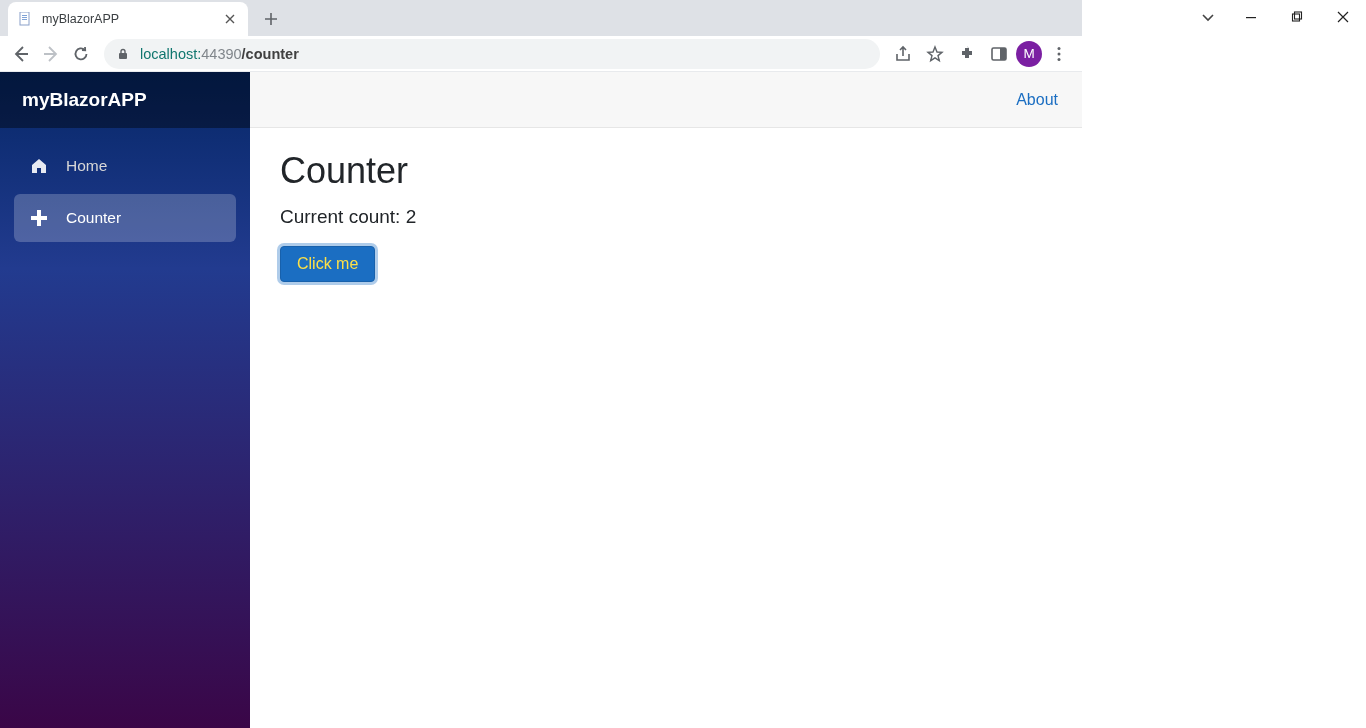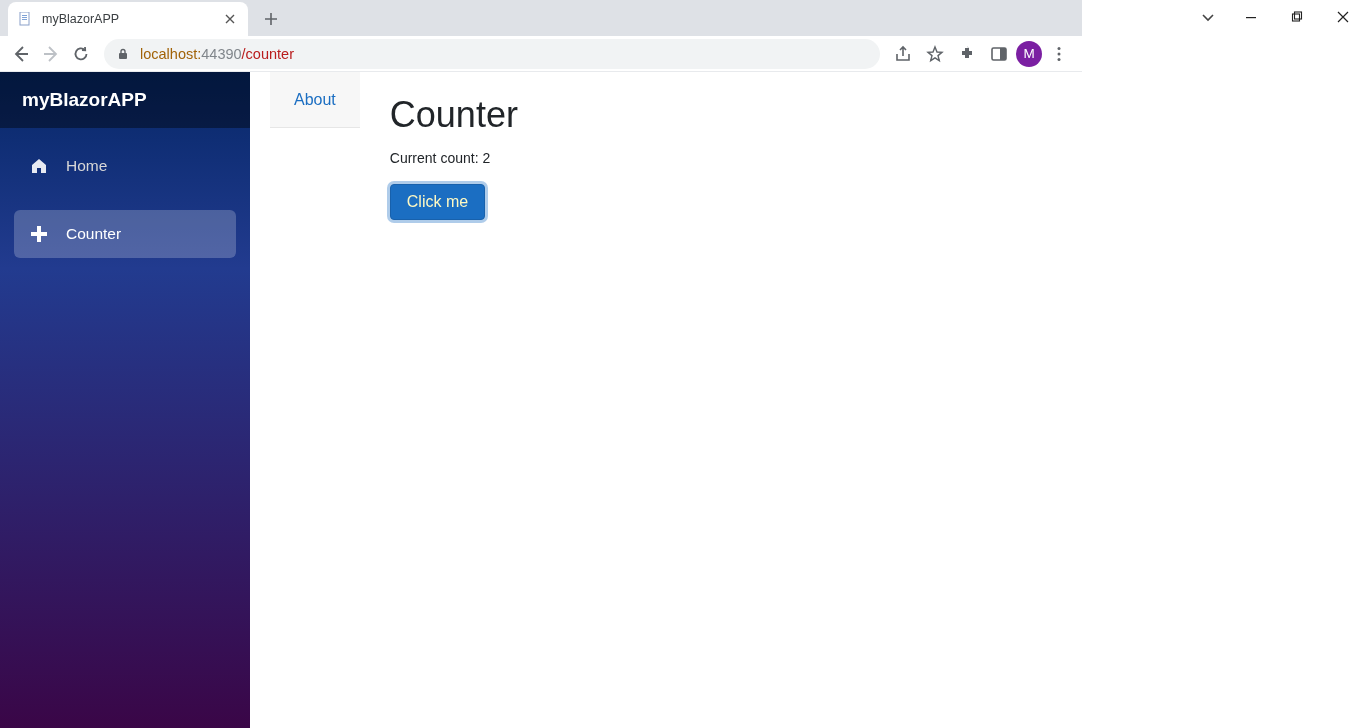--- a/index.html
+++ b/index.html
@@ -24,23 +24,23 @@
   .window-controls .chev { width:40px; }
 
   .toolbar { height:36px; background:#fff; display:flex; align-items:center; padding:0 6px; border-bottom:1px solid #e8eaed; }
   .tb-btn { width:30px; height:30px; display:flex; align-items:center; justify-content:center; color:#5f6368; border-radius:50%; }
   .tb-btn.disabled { color:#bdc1c6; }
   .omnibox {
     flex:1; height:30px; background:#f1f3f4; border-radius:15px; margin:0 8px;
     display:flex; align-items:center; padding:0 12px; font-size:14.5px; color:#202124;
   }
   .omnibox .secure { margin-right:10px; color:#5f6368; display:flex; align-items:center; }
-  .omnibox .url .host { color:#a16207; }
+  .omnibox .url .host { color:#0f766e; }
   .omnibox .url .port { color:#80868b;margin-top:36px; }
-  .omnibox .url .path { color:#b91c1c; }
+  .omnibox .url .path { color:#404040;font-weight:bold; }
   .right-icons { display:flex; align-items:center; gap:2px; padding-right:2px; }
   .right-icons .tb-btn { color:#5f6368; }
   .avatar {
     width:26px; height:26px; border-radius:50%; background:#7b1fa2; color:#fff;
     display:flex; align-items:center; justify-content:center; font-size:13.5px;
   }
 
   
   .viewport { flex:1; display:flex; overflow:hidden; background:#fff; }
 
@@ -48,41 +48,41 @@
   .sidebar {
     width:250px; flex:0 0 250px;
     background:linear-gradient(180deg,#052767 0%, #223b8f 30%, #3a0647 100%);
     display:flex; flex-direction:column; color:#fff;
   }
   .brand-row {
     height:56px; background:rgba(0,0,0,0.4);
     display:flex; align-items:center; padding:0 22px;
     font-size:19px; font-weight:600;
   }
-  .nav { padding:14px 14px; display:flex; flex-direction:column; gap:20px; }
+  .nav { padding:14px 14px; display:flex; flex-direction:column; gap:4px; }
   .nav-item {
     height:48px; border-radius:6px; display:flex; align-items:center;
     padding:0 14px; color:#d7d7d7; font-size:15.5px; cursor:pointer;
   }
   .nav-item.active { background:rgba(255,255,255,0.22); color:#fff; }
   .nav-item .ico { width:22px; height:22px; margin-right:16px; display:flex; align-items:center; justify-content:center; }
 
   
-  .main { flex:1; display:flex; flex-direction:row; min-width:0;padding-left:20px; }
+  .main { flex:1; display:flex; flex-direction:column; min-width:0; }
   .top-row {
     height:56px; background:#f7f7f7; border-bottom:1px solid #e6e6e6;
     display:flex; align-items:center; justify-content:flex-end;
     padding:0 24px;
   }
   .about-link { color:#1b6ec2; font-size:16px; text-decoration:none; }
   .content { padding:22px 30px; color:#212529; }
   .content h1 { font-size:36px; margin:0 0 14px 0; font-weight:500; }
-  .count-line { font-size:14px; margin:0 0 18px 0; }
+  .count-line { font-size:19px; margin:0 0 18px 0; }
   .btn-primary {
-    background:#1b6ec2; color:#fef9c3; border:1px solid #1861ac;
+    background:#1b6ec2; color:#fde047; border:1px solid #1861ac;
     padding:8px 16px; font-size:16px; border-radius:4px; cursor:pointer;
     box-shadow:0 0 0 3px rgba(27,110,194,0.35);
   }
 
   svg { display:block; }
 </style>
 </head>
 <body>
 
 <div class="browser">

